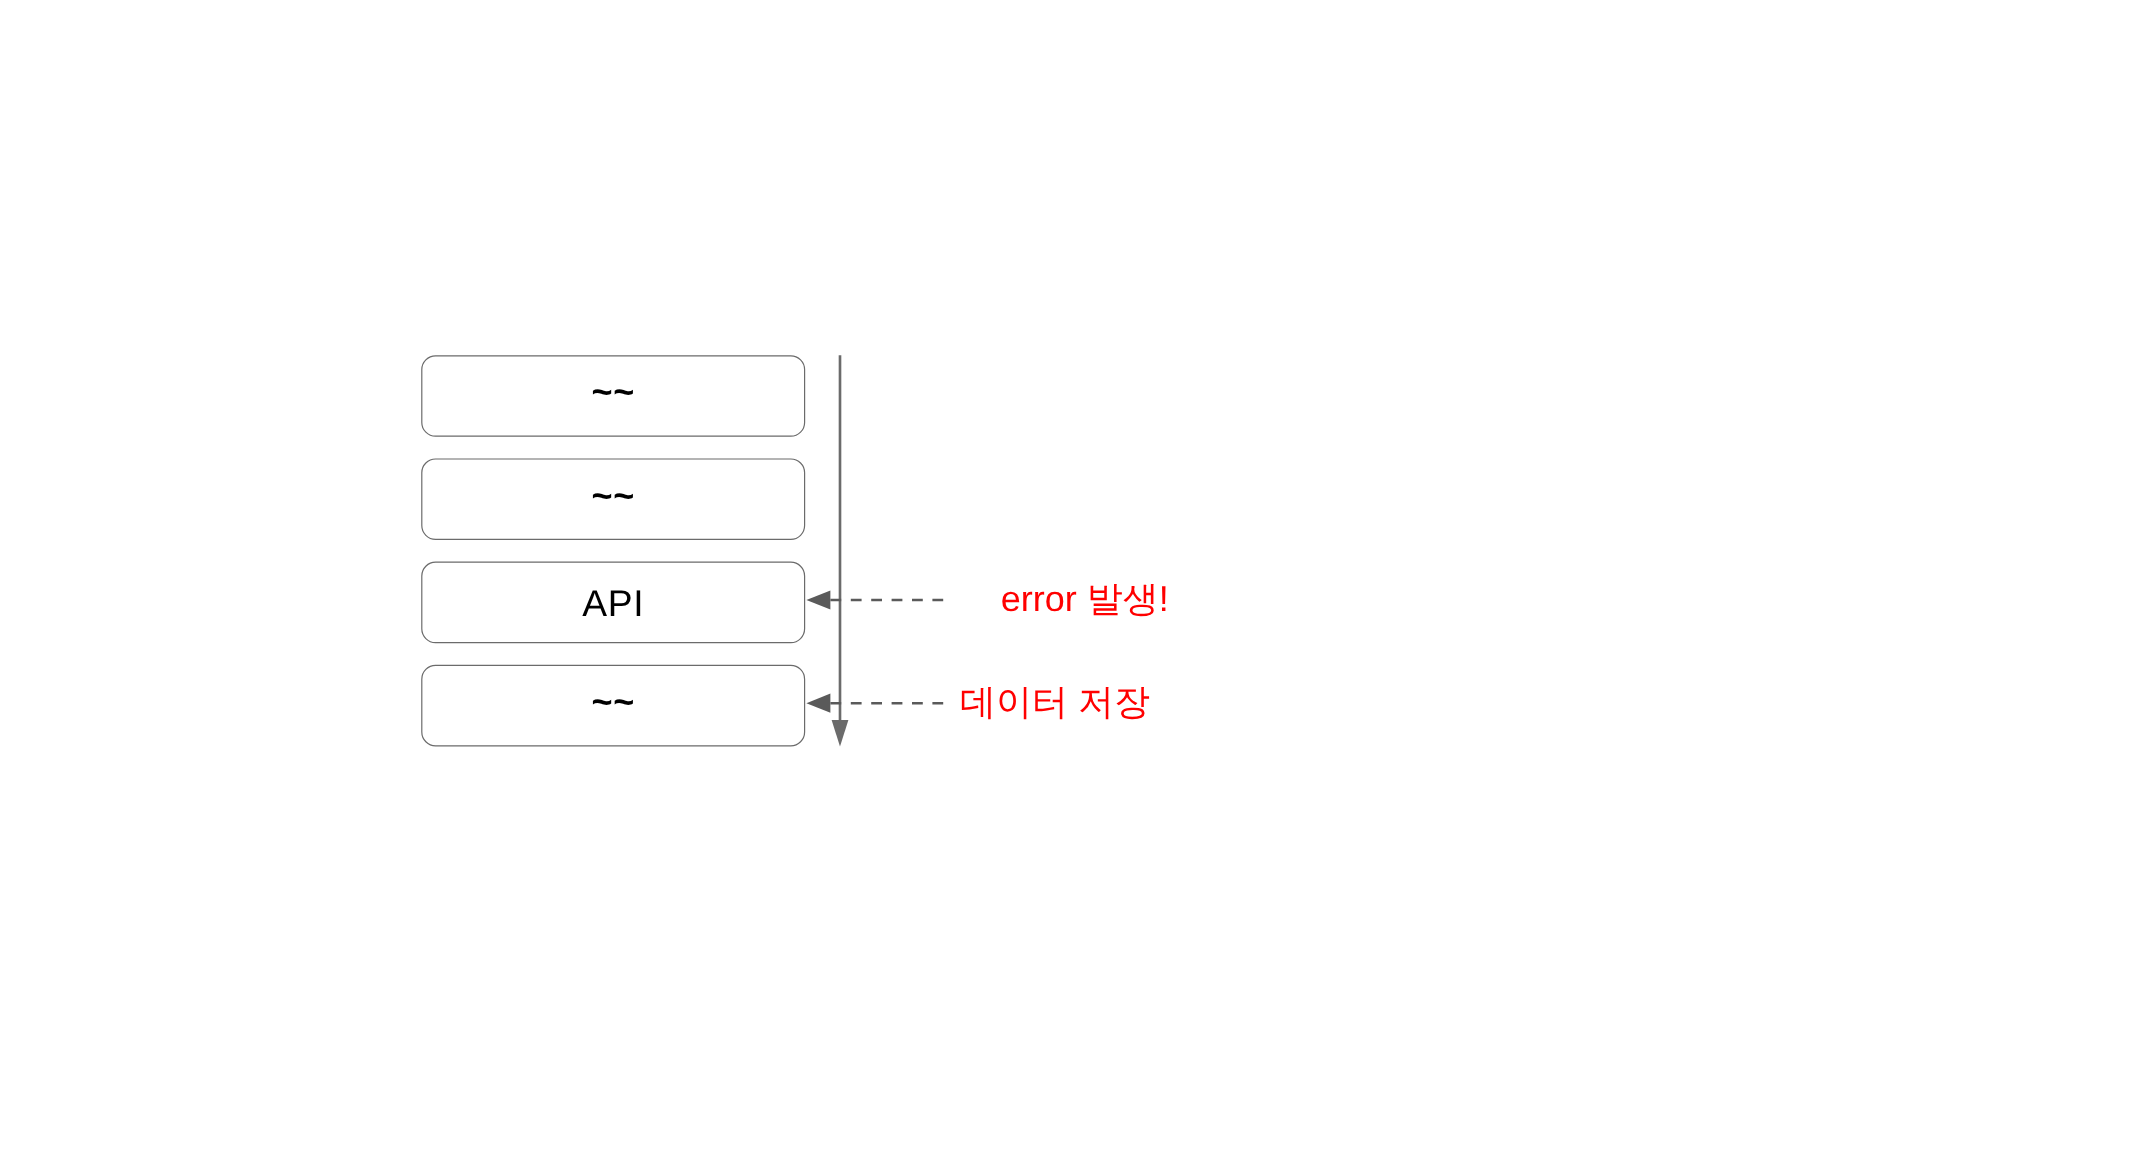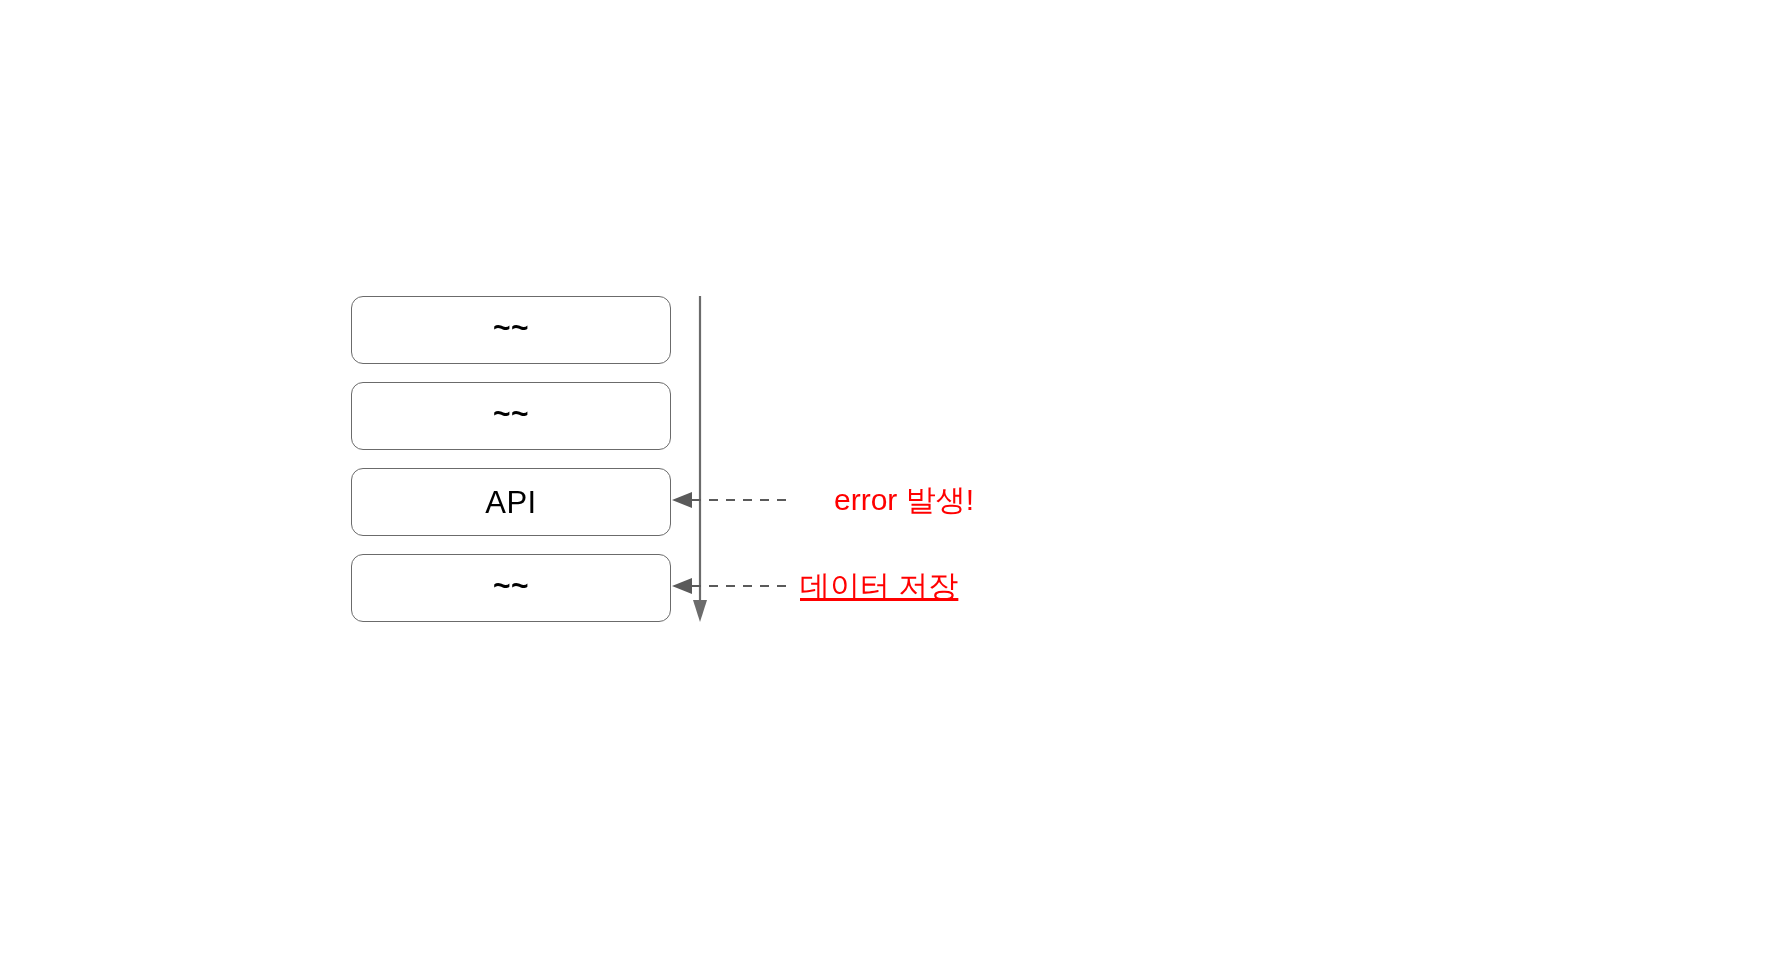--- a/index.html
+++ b/index.html
@@ -95,15 +95,15 @@
       <polygon points="2,14 22,6 22,22" fill="#5a5a5a"></polygon>
     </svg>
 
   <svg class="annotation-arrow" id="ann-arrow-1" xmlns="http://www.w3.org/2000/svg" width="119" height="28" viewBox="0 0 119 28" style="left: 670px; top: 572px;">
       <line x1="22" y1="14" x2="117" y2="14" stroke="#5a5a5a" stroke-width="2.2" stroke-dasharray="9 8"></line>
       <polygon points="2,14 22,6 22,22" fill="#5a5a5a"></polygon>
     </svg>
 
   <div class="annotation-label" id="ann-label-0" style="left: 834px; top: 485px; color: rgb(255, 0, 0);">error 발생!</div>
 
-  <div class="annotation-label" id="ann-label-1" style="left: 800px; top: 571px; color: rgb(255, 0, 0); text-decoration: underline;">데이터 저장</div>
+  <div class="annotation-label" id="ann-label-1" style="left: 800px; top: 571px; color: rgb(255, 0, 0);">데이터 저장</div>
 
 </div>
 
 </body></html>

